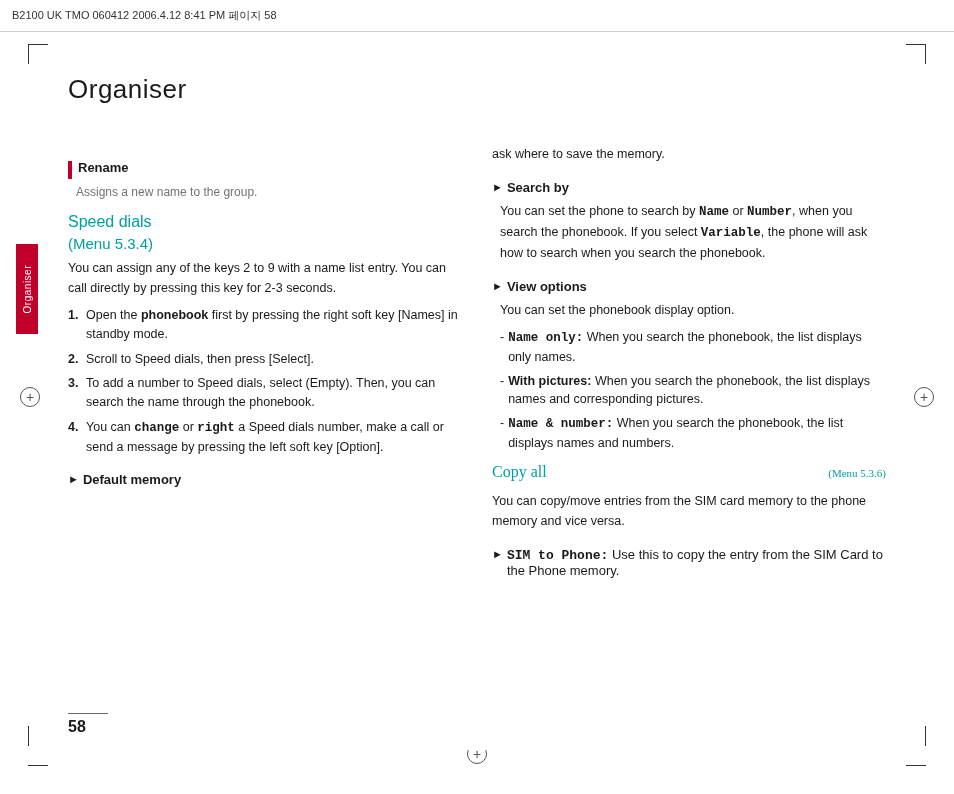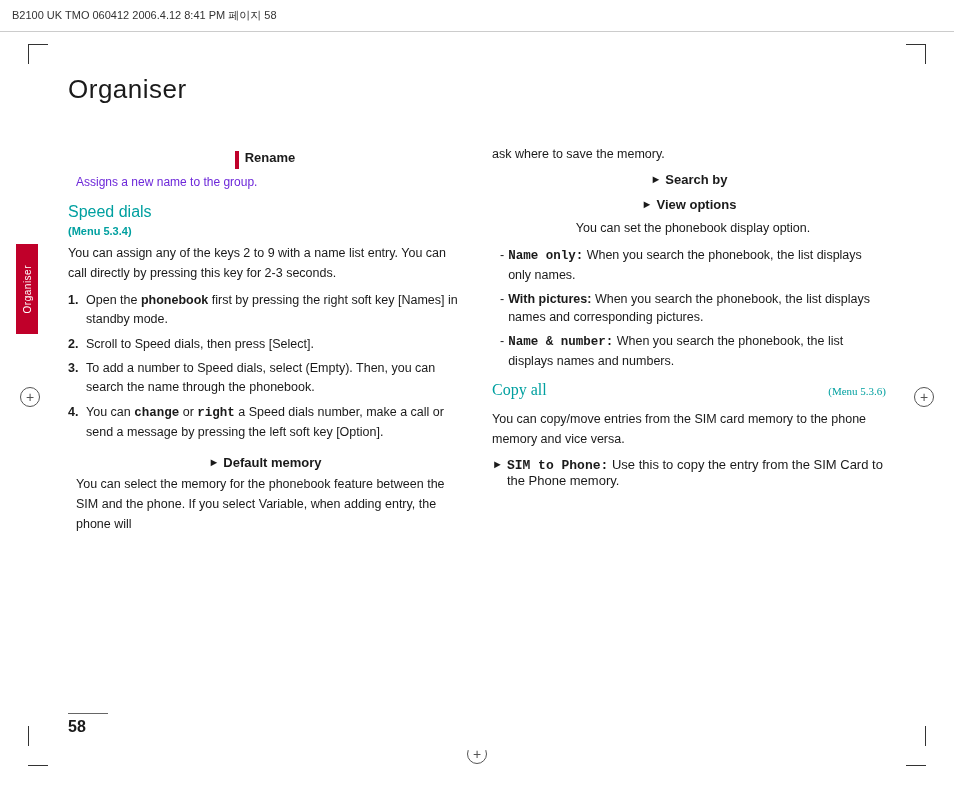--- a/index.html
+++ b/index.html
@@ -154,22 +154,21 @@
       font-size: 16px;
       font-weight: 400;
       margin-bottom: 4px;
     }
 
     
     .bullet-item {
       display: flex;
       align-items: flex-start;
       margin-bottom: 6px;
-      margin-top: 6px;
-      justify-content: center;
+      margin-top: 16px;
     }
 
     .bullet-arrow {
       color: #1a1a1a;
       font-size: 11px;
       margin-right: 4px;
       margin-top: 1px;
       flex-shrink: 0;
     }
 
@@ -178,21 +177,21 @@
       font-size: 13px;
     }
 
     
     .rename-section {
       margin-bottom: 10px;
     }
 
     .rename-desc {
       font-size: 12px;
-      color: #6d28d9;
+      color: #737373;
       margin-left: 8px;
       margin-top: 2px;
     }
 
     
     .numbered-list {
       margin: 8px 0;
     }
 
     .numbered-item {
@@ -299,21 +298,21 @@
           <div class="bullet-item">
             <span style="display:inline-block; width:4px; height:18px; background:#c0002a; margin-right:6px; margin-top:1px; flex-shrink:0;"></span>
             <span class="bullet-label">Rename</span>
           </div>
           <div class="rename-desc">Assigns a new name to the group.</div>
         </div>
 
         <div style="margin-top: 14px;">
           <div style="display:flex; justify-content:space-between; align-items:baseline; margin-bottom:6px;flex-direction:column;">
             <span class="section-heading">Speed dials</span>
-            <span style="color:#00a0a0; font-size:11px;font-weight:bold;">(Menu 5.3.4)</span>
+            <span style="color:#00a0a0; font-size:15px;">(Menu 5.3.4)</span>
           </div>
           <div class="body-text">You can assign any of the keys 2 to 9 with a name list entry. You can call directly by pressing this key for 2-3 seconds.</div>
 
           <div class="numbered-list">
 
             <div class="numbered-item">
               <span class="num">1.</span>
               <span class="num-content">Open the <b>phonebook</b> first by pressing the right soft key [Names] in standby mode.</span>
             </div>
 
@@ -335,42 +334,44 @@
           </div>
         </div>
 
         <div style="margin-top: 14px;">
 
           <div class="bullet-item" style="margin-bottom:4px;">
             <span class="bullet-arrow">►</span>
             <span class="bullet-label">Default memory</span>
           </div>
 
-          <div class="body-text" style="margin-left: 8px;">You can select the memory for the phonebook feature between the SIM and the phone. If you select Variable, when adding entry, the phone will</div>
         </div>
 
       </div>
 
       <div class="col-right">
 
         <div class="body-text">ask where to save the memory.</div>
 
         <div style="margin-bottom: 10px;">
           <div class="bullet-item">
             <span class="bullet-arrow">►</span>
             <span class="bullet-label">Search by</span>
           </div>
+          <div class="body-text" style="margin-left: 8px;">
+            You can set the phone to search by <b style="font-family:'Courier New',monospace;">Name</b> or <b style="font-family:'Courier New',monospace;">Number</b>, when you search the phonebook. If you select <b style="font-family:'Courier New',monospace;">Variable</b>, the phone will ask how to search when you search the phonebook.
+          </div>
         </div>
 
         <div style="margin-bottom: 10px;">
           <div class="bullet-item">
             <span class="bullet-arrow">►</span>
             <span class="bullet-label">View options</span>
           </div>
-          <div class="body-text" style="margin-left: 8px; text-align: center;">You can set the phonebook display option.</div>
+          <div class="body-text" style="margin-left: 8px;">You can set the phonebook display option.</div>
 
           <div class="sub-bullet-list">
             <div class="sub-bullet-item">
               <span class="sub-dash">-</span>
               <span><b style="font-family:'Courier New',monospace;">Name only:</b> When you search the phonebook, the list displays only names.</span>
             </div>
             <div class="sub-bullet-item">
               <span class="sub-dash">-</span>
               <span><b>With pictures:</b> When you search the phonebook, the list displays names and corresponding pictures.</span>
             </div>

